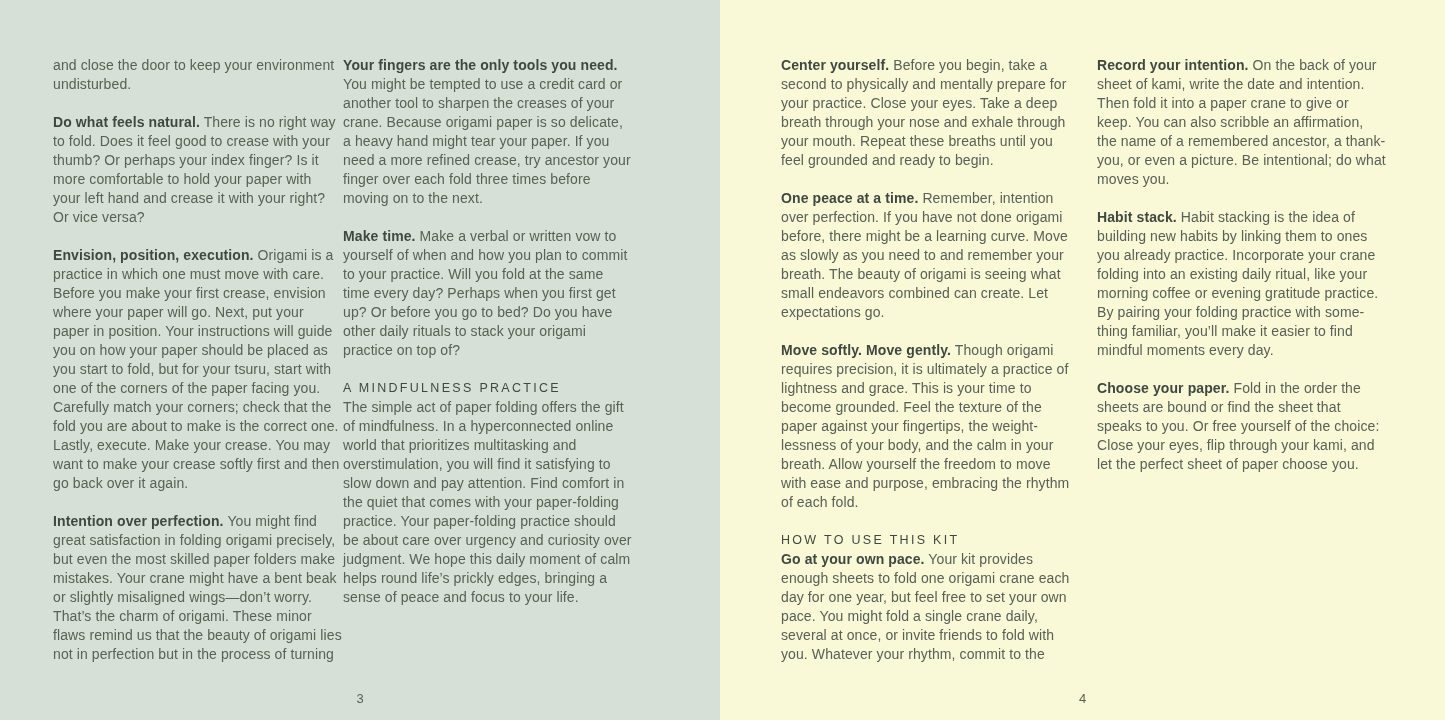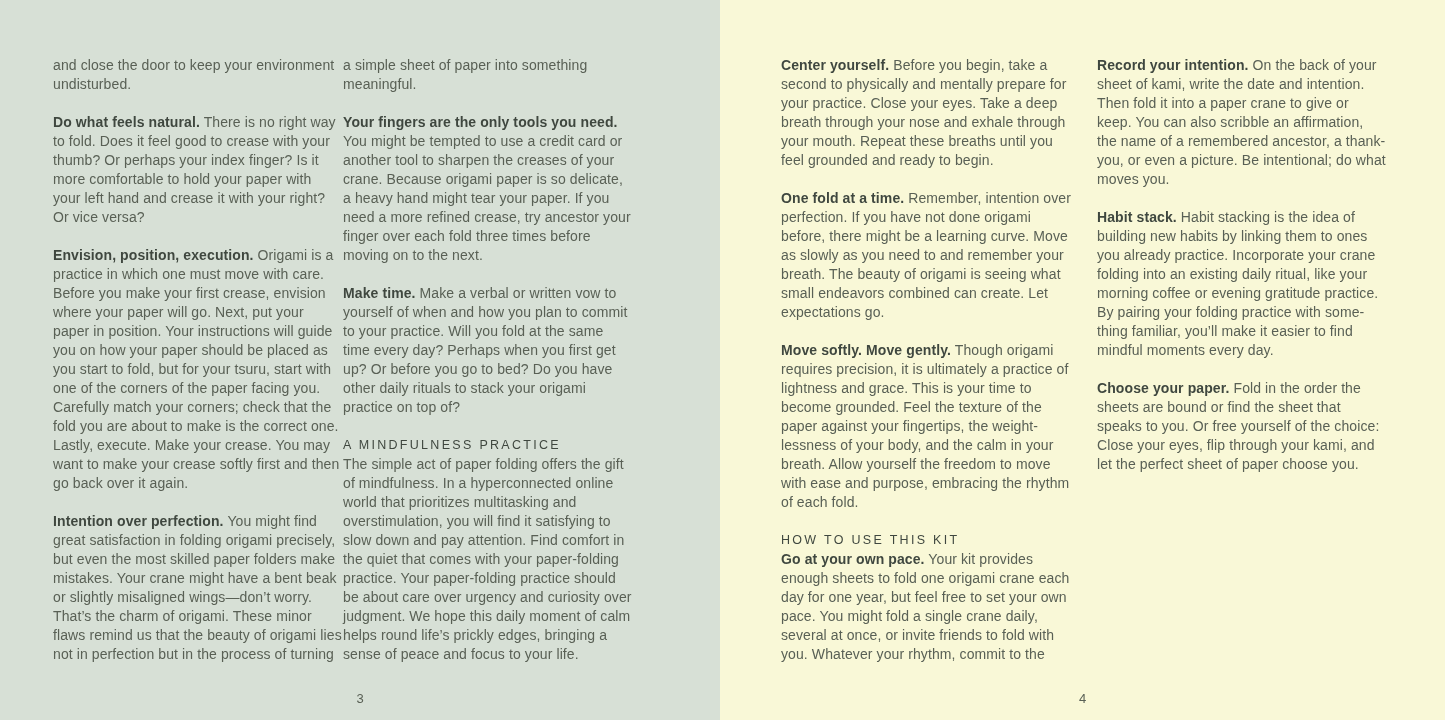--- a/index.html
+++ b/index.html
@@ -55,35 +55,34 @@
 
 <section class="page page-left">
   <div class="columns">
       <div class="column">
         <p class="para"><span>and close the door to keep your environment undisturbed.</span></p>
         <p class="para"><strong>Do what feels natural.</strong> <span>There is no right way to fold. Does it feel good to crease with your thumb? Or perhaps your index finger? Is it more comfortable to hold your paper with your left hand and crease it with your right? Or vice versa?</span></p>
         <p class="para"><strong>Envision, position, execution.</strong> <span>Origami is a practice in which one must move with care. Before you make your first crease, envision where your paper will go. Next, put your paper in position. Your instructions will guide you on how your paper should be placed as you start to fold, but for your tsuru, start with one of the corners of the paper facing you. Carefully match your corners; check that the fold you are about to make is the correct one. Lastly, execute. Make your crease. You may want to make your crease softly first and then go back over it again.</span></p>
         <p class="para"><strong>Intention over perfection.</strong> <span>You might find great satisfaction in folding origami precisely, but even the most skilled paper folders make mistakes. Your crane might have a bent beak or slightly misaligned wings—don’t worry. That’s the charm of origami. These minor flaws remind us that the beauty of origami lies not in perfection but in the process of turning</span></p>
       </div>
       <div class="column">
-        <p class="para"><span>a simple sheet of paper into something meaningful.</span></p>
         <p class="para"><strong>Your fingers are the only tools you need.</strong> <span>You might be tempted to use a credit card or another tool to sharpen the creases of your crane. Because origami paper is so delicate, a heavy hand might tear your paper. If you need a more refined crease, try ancestor your finger over each fold three times before moving on to the next.</span></p>
         <p class="para"><strong>Make time.</strong> <span>Make a verbal or written vow to yourself of when and how you plan to commit to your practice. Will you fold at the same time every day? Perhaps when you first get up? Or before you go to bed? Do you have other daily rituals to stack your origami practice on top of?</span></p>
         <h3 class="kicker">A MINDFULNESS PRACTICE</h3>
         <p class="para"><span>The simple act of paper folding offers the gift of mindfulness. In a hyperconnected online world that prioritizes multitasking and overstimulation, you will find it satisfying to slow down and pay attention. Find comfort in the quiet that comes with your paper-folding practice. Your paper-folding practice should be about care over urgency and curiosity over judgment. We hope this daily moment of calm helps round life’s prickly edges, bringing a sense of peace and focus to your life.</span></p>
       </div>
     </div>
   <div class="page-number">3</div>
 </section>
 
 <section class="page page-right">
   <div class="columns">
       <div class="column">
         <p class="para"><strong>Center yourself.</strong> <span>Before you begin, take a second to physically and mentally prepare for your practice. Close your eyes. Take a deep breath through your nose and exhale through your mouth. Repeat these breaths until you feel grounded and ready to begin.</span></p>
-        <p class="para"><strong>One fold at a time.</strong> <span>Remember, intention over perfection. If you have not done origami before, there might be a learning curve. Move as slowly as you need to and remember your breath. The beauty of origami is seeing what small endeavors combined can create. Let expectations go.</span></p>
+        <p class="para"><strong>One peace at a time.</strong> <span>Remember, intention over perfection. If you have not done origami before, there might be a learning curve. Move as slowly as you need to and remember your breath. The beauty of origami is seeing what small endeavors combined can create. Let expectations go.</span></p>
         <p class="para"><strong>Move softly. Move gently.</strong> <span>Though origami requires precision, it is ultimately a practice of lightness and grace. This is your time to become grounded. Feel the texture of the paper against your fingertips, the weight-lessness of your body, and the calm in your breath. Allow yourself the freedom to move with ease and purpose, embracing the rhythm of each fold.</span></p>
         <h3 class="kicker">HOW TO USE THIS KIT</h3>
         <p class="para"><strong>Go at your own pace.</strong> <span>Your kit provides enough sheets to fold one origami crane each day for one year, but feel free to set your own pace. You might fold a single crane daily, several at once, or invite friends to fold with you. Whatever your rhythm, commit to the</span></p>
       </div>
       <div class="column">
         <p class="para"><strong>Record your intention.</strong> <span>On the back of your sheet of kami, write the date and intention. Then fold it into a paper crane to give or keep. You can also scribble an affirmation, the name of a remembered ancestor, a thank-you, or even a picture. Be intentional; do what moves you.</span></p>
         <p class="para"><strong>Habit stack.</strong> <span>Habit stacking is the idea of building new habits by linking them to ones you already practice. Incorporate your crane folding into an existing daily ritual, like your morning coffee or evening gratitude practice. By pairing your folding practice with some-thing familiar, you’ll make it easier to find mindful moments every day.</span></p>
         <p class="para"><strong>Choose your paper.</strong> <span>Fold in the order the sheets are bound or find the sheet that speaks to you. Or free yourself of the choice: Close your eyes, flip through your kami, and let the perfect sheet of paper choose you.</span></p>
       </div>
     </div>

